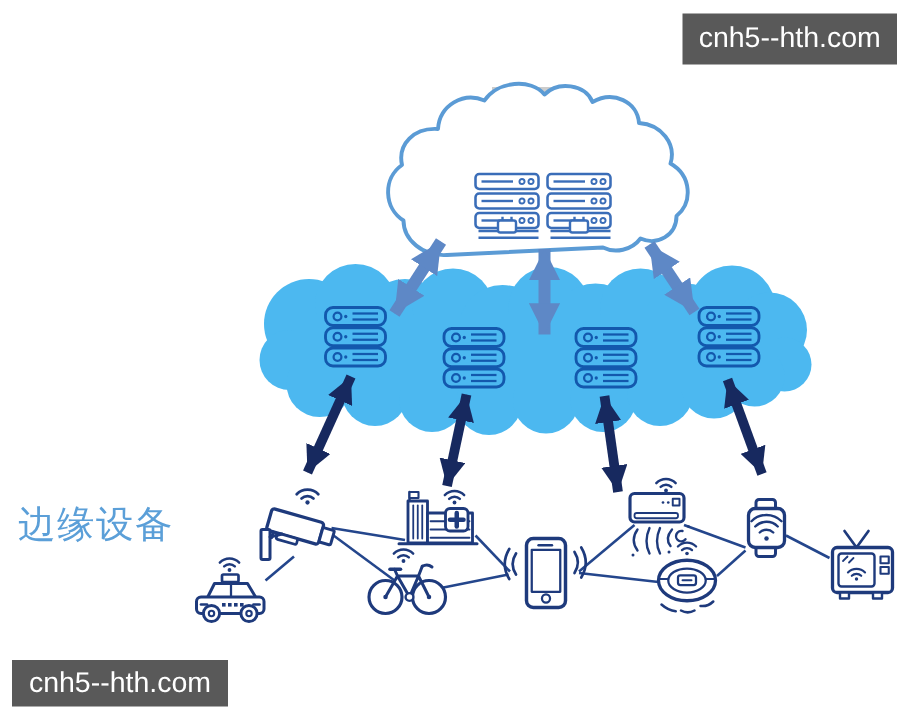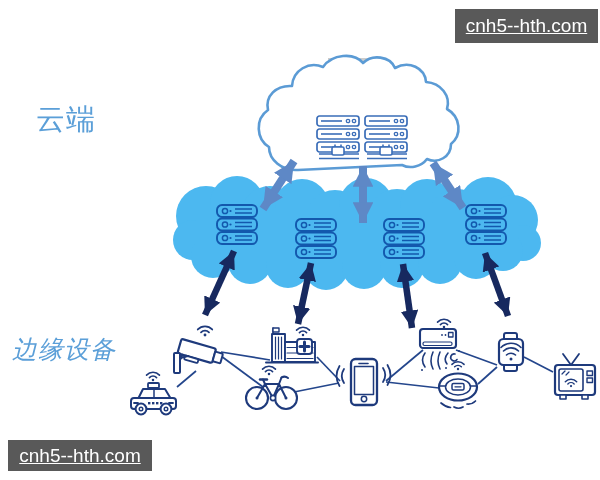--- a/index.html
+++ b/index.html
@@ -2,23 +2,23 @@
 <html><head>
 <meta charset="utf-8">
 <style>
   html,body{margin:0;padding:0;}
   body{font-family:"Liberation Sans","DejaVu Sans",sans-serif;background:#fff;}
   .stage{position:relative;width:600px;height:480px;background:#ffffff;overflow:hidden;}
   .stage svg{position:absolute;left:0;top:0;}
   .layer-label{position:absolute;color:#5b9fd8;letter-spacing:1px;white-space:nowrap;}
   .label-cloud{left:36px;top:100px;font-size:29px;}
   .label-edge-nodes{left:12px;top:213px;font-size:25px;}
-  .label-edge-devices{left:12px;top:333px;font-size:25px;font-style:italic;}
+  .label-edge-devices{left:12px;top:333px;font-size:25px;}
   .watermark{position:absolute;background:#595959;color:#ffffff;font-size:19px;
-             display:flex;align-items:center;justify-content:center;text-decoration:underline;}
+             display:flex;align-items:center;justify-content:center;}
   .wm-top-right{left:455px;top:9px;width:143px;height:34px;}
   .wm-bottom-left{left:8px;top:440px;width:144px;height:31px;}
 </style>
 </head>
 <body>
 
 <div class="stage">
 
 <svg width="600" height="480" viewBox="0 0 600 480">
   <defs>
@@ -291,19 +291,18 @@
       <line x1="14" y1="23" x2="17" y2="20" stroke-width="1.2"></line>
       <use href="#wifi" transform="translate(19,34) scale(0.75)"></use>
       <rect x="35" y="19" width="5.5" height="4.5" stroke-width="1.4"></rect>
       <rect x="35" y="26" width="5.5" height="4.5" stroke-width="1.4"></rect>
       <rect x="8" y="43" width="6" height="4" stroke-width="1.6" fill="#ffffff"></rect>
       <rect x="30" y="43" width="6" height="4" stroke-width="1.6" fill="#ffffff"></rect>
     </g>
   </g>
 </svg>
 
-  <div class="layer-label label-cloud">云端</div>
   <div class="layer-label label-edge-devices">边缘设备</div>
 
   <div class="watermark wm-top-right">cnh5--hth.com</div>
   <div class="watermark wm-bottom-left">cnh5--hth.com</div>
 
 </div>
 
 </body></html>

